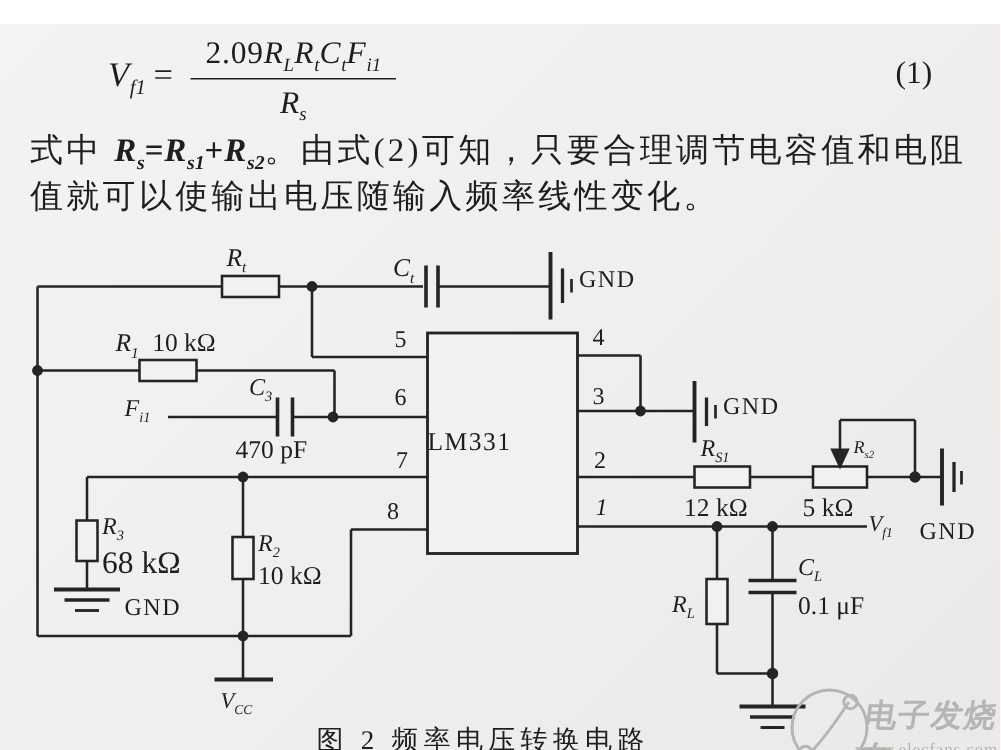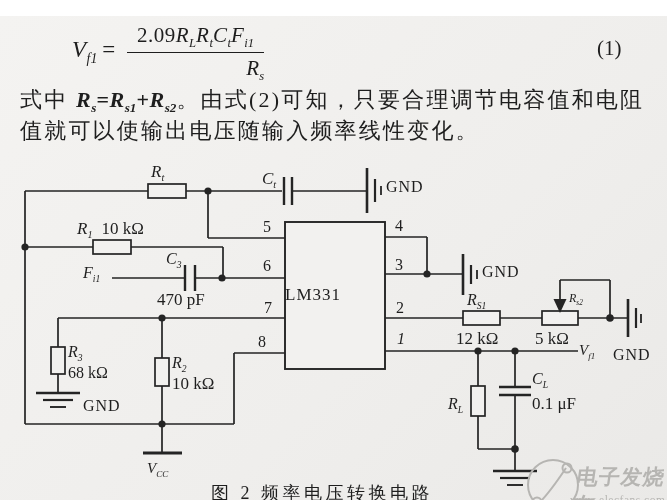--- a/index.html
+++ b/index.html
@@ -8,21 +8,21 @@
     background:linear-gradient(135deg,#f4f3f1 0%,#efeeec 60%,#eae9e7 100%);
     font-family:"Liberation Serif","DejaVu Serif",serif;color:#1e1e1e;margin-top:16px;
   }
   .lbl{position:absolute;white-space:nowrap;line-height:1;}
   .it{font-style:italic;}
   .lbl sub, .para sub, .formula sub{font-size:0.60em;line-height:0;letter-spacing:0;}
   .val{font-style:normal;}
   
   .f-lhs{position:absolute;left:72px;top:21px;font-size:23px;font-style:italic;letter-spacing:0.5px;}
   .f-eq{font-style:normal;margin-left:5px;}
-  .frac{position:absolute;left:127px;top:7px;text-align:right;}
+  .frac{position:absolute;left:127px;top:7px;text-align:center;}
   .frac .num{display:block;font-size:21px;font-style:italic;border-bottom:1.8px solid #1e1e1e;padding:0 10px 4px 10px;letter-spacing:0.5px;}
   .frac .den{display:block;font-size:21px;font-style:italic;padding-top:3px;}
   .upright{font-style:normal;}
   .eqnum{position:absolute;left:597px;top:20px;font-size:21px;}
   
   .para{position:absolute;left:20px;top:69px;width:640px;font-size:22px;line-height:30.5px;letter-spacing:2.2px;}
   .para .mrow{font-style:italic;letter-spacing:0.5px;font-weight:bold;}
   .para .mup{font-style:normal;}
   
   .cir{position:absolute;left:0;top:0;}
@@ -124,21 +124,21 @@
   <div class="lbl it" style="left:151px;top:147px;font-size:17px"><span>R</span><sub>t</sub></div>
   <div class="lbl it" style="left:262px;top:154px;font-size:17px"><span>C</span><sub>t</sub></div>
   <div class="lbl" style="left:386px;top:163px;font-size:16px;letter-spacing:1px">GND</div>
 
   <div class="lbl it" style="left:77px;top:204px;font-size:17px"><span>R</span><sub>1</sub><span class="val" style="margin-left:9px">10 kΩ</span></div>
   <div class="lbl it" style="left:83px;top:249px;font-size:16px"><span>F</span><sub>i1</sub></div>
   <div class="lbl it" style="left:166px;top:235px;font-size:16px"><span>C</span><sub>3</sub></div>
   <div class="lbl" style="left:157px;top:275px;font-size:17px">470 pF</div>
 
   <div class="lbl it" style="left:68px;top:328px;font-size:16px"><span>R</span><sub>3</sub></div>
-  <div class="lbl" style="left:68px;top:349px;font-size:16px">68 kΩ</div>
+  <div class="lbl" style="left:68px;top:349px;font-size:21px">68 kΩ</div>
   <div class="lbl" style="left:83px;top:382px;font-size:16px;letter-spacing:1px">GND</div>
 
   <div class="lbl it" style="left:172px;top:339px;font-size:16px"><span>R</span><sub>2</sub></div>
   <div class="lbl" style="left:172px;top:359px;font-size:17px">10 kΩ</div>
   <div class="lbl it" style="left:147px;top:445px;font-size:15px"><span>V</span><sub>CC</sub></div>
 
   <div class="lbl" style="left:263px;top:203px;font-size:16px">5</div>
   <div class="lbl" style="left:263px;top:242px;font-size:16px">6</div>
   <div class="lbl" style="left:264px;top:284px;font-size:16px">7</div>
   <div class="lbl" style="left:258px;top:318px;font-size:16px">8</div>

